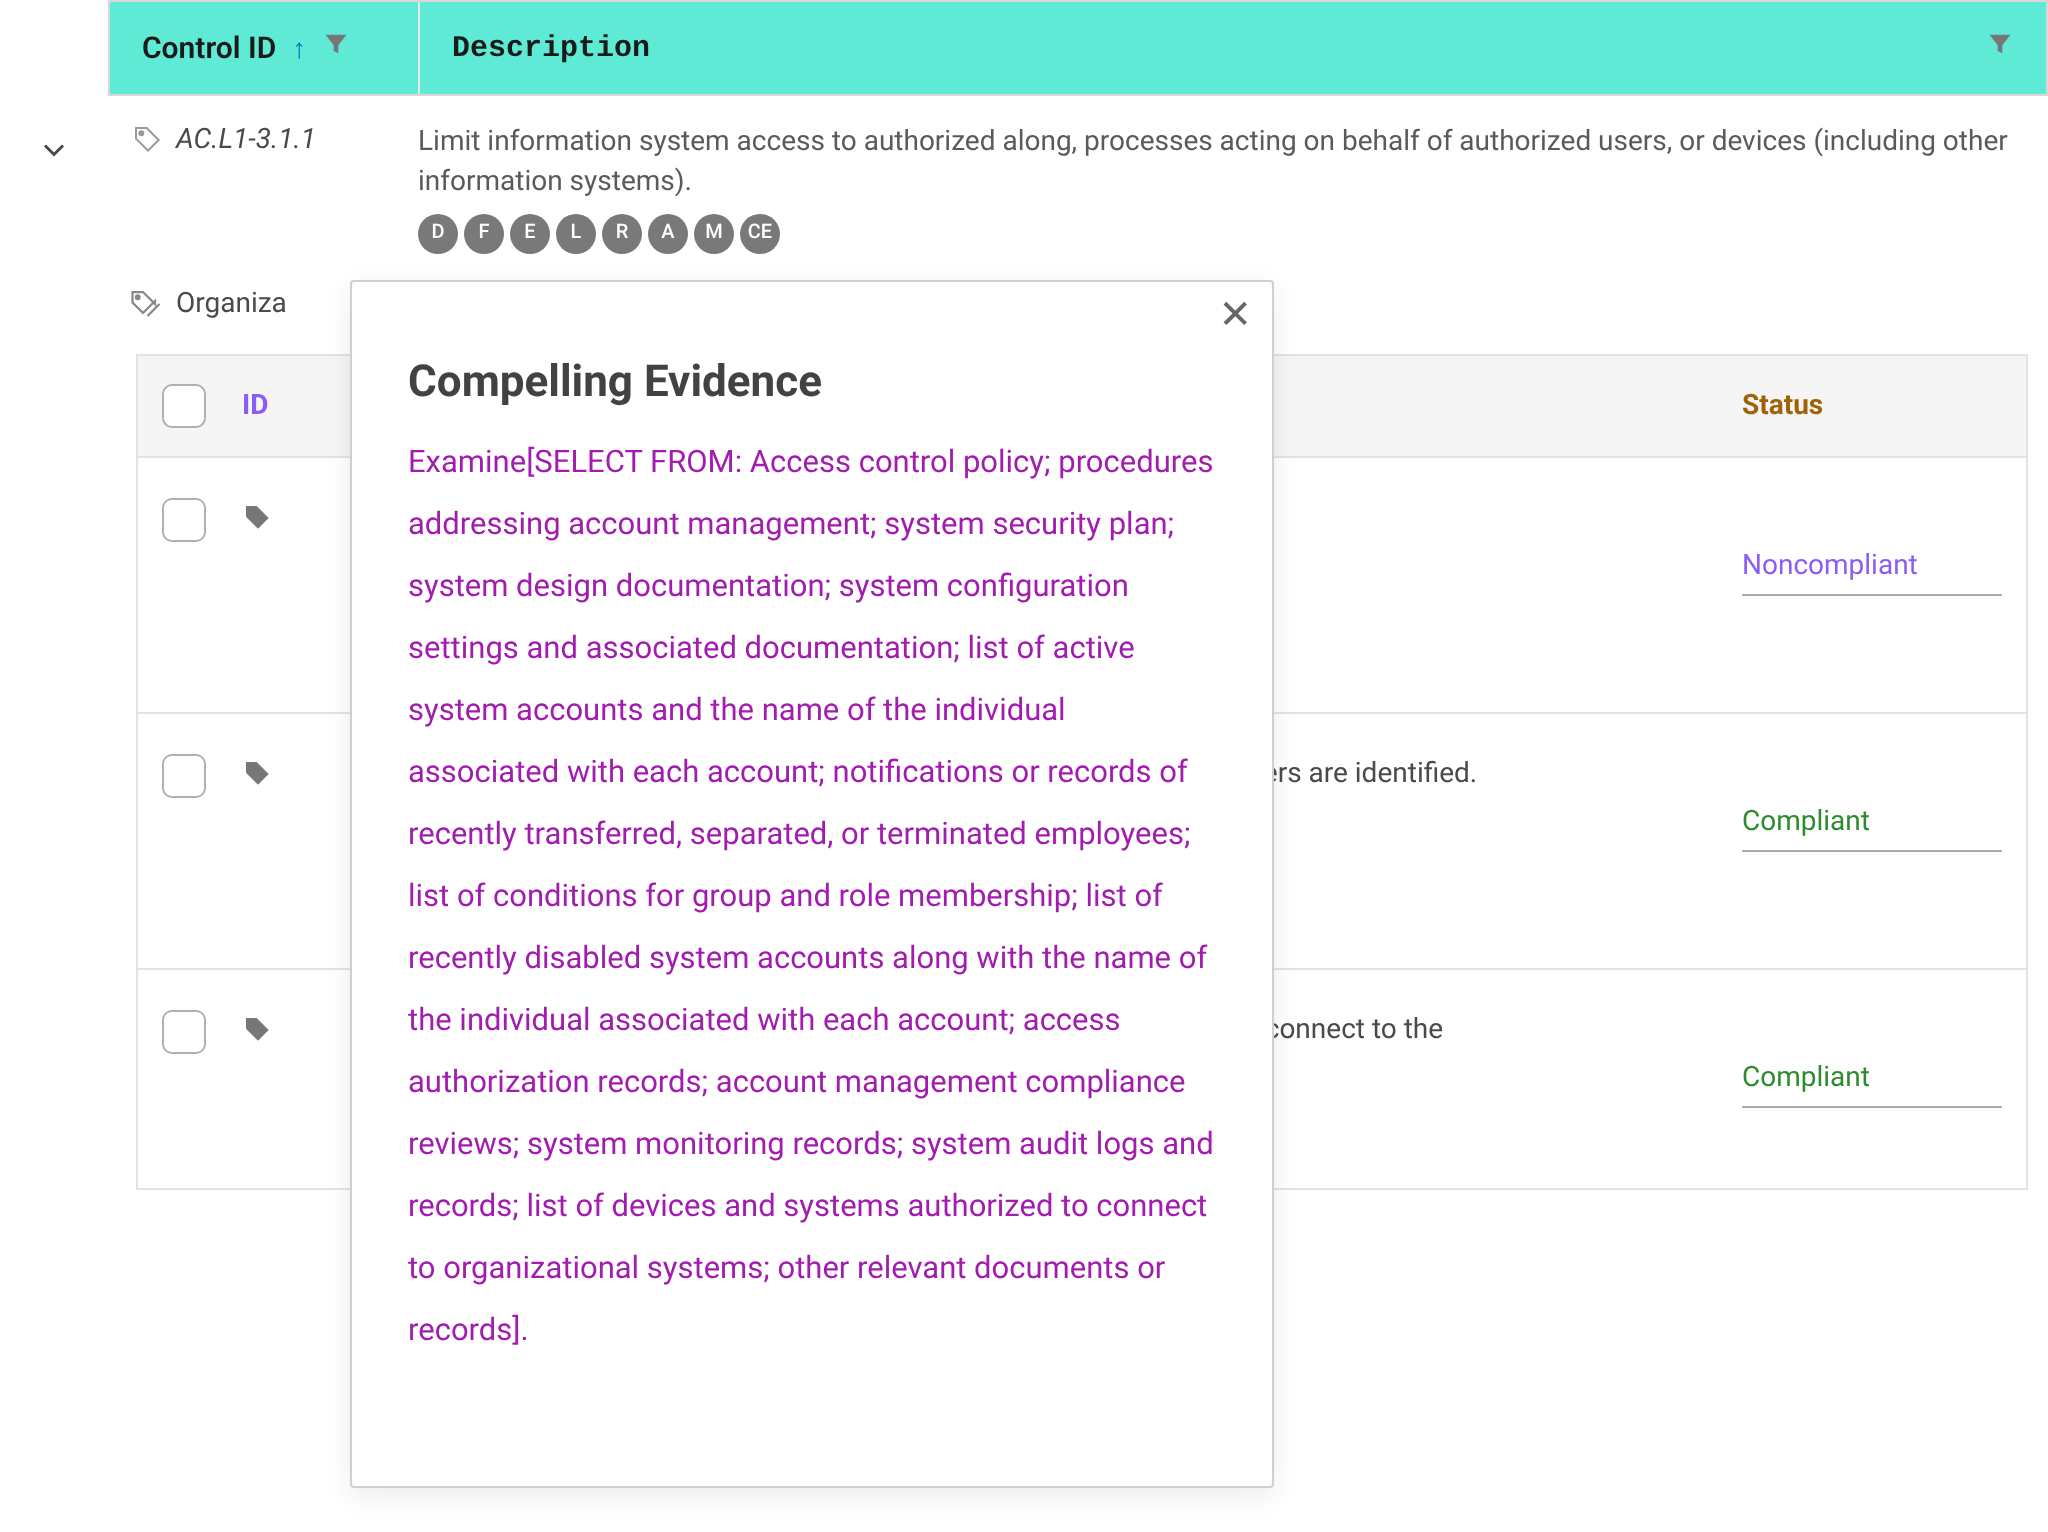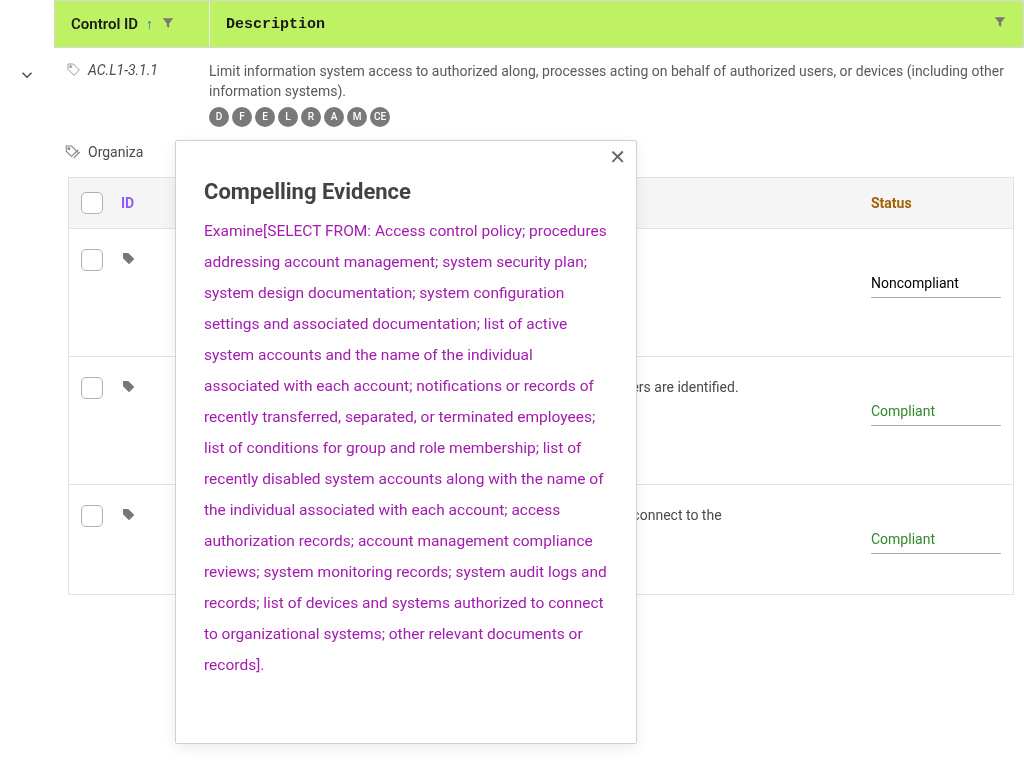--- a/index.html
+++ b/index.html
@@ -9,21 +9,21 @@
       color: #4a4a4a;
       background: #fff;
       width: 1024px;
       height: 766px;
       overflow: hidden;
       position: relative;
     }
     .grid-header {
       display: flex;
       border-bottom: 1px solid #d8d8d8;
-      background: #bef264;
+      background: #5eead4;
       height: 48px;
       margin-left: 54px;
       border: 1px solid #d8d8d8;
     }
     .grid-header-cell {
       display: flex;
       align-items: center;
       padding: 0 16px;
       font-weight: 600;
       color: #1a1a1a;
@@ -135,21 +135,21 @@
       flex: 1;
       padding-right: 30px;
     }
     .status {
       margin-left: auto;
       width: 130px;
       padding-top: 26px;
       border-bottom: 1px solid #aaa;
       padding-bottom: 6px;
     }
-    .status.noncompliant { color: #000000; }
+    .status.noncompliant { color: #8b5cf6; }
     .status.compliant { color: #2e8b2e; }
     .popover {
       position: absolute;
       left: 175px;
       top: 140px;
       width: 462px;
       height: 604px;
       background: #fff;
       border: 1px solid #d0d0d0;
       border-radius: 2px;

